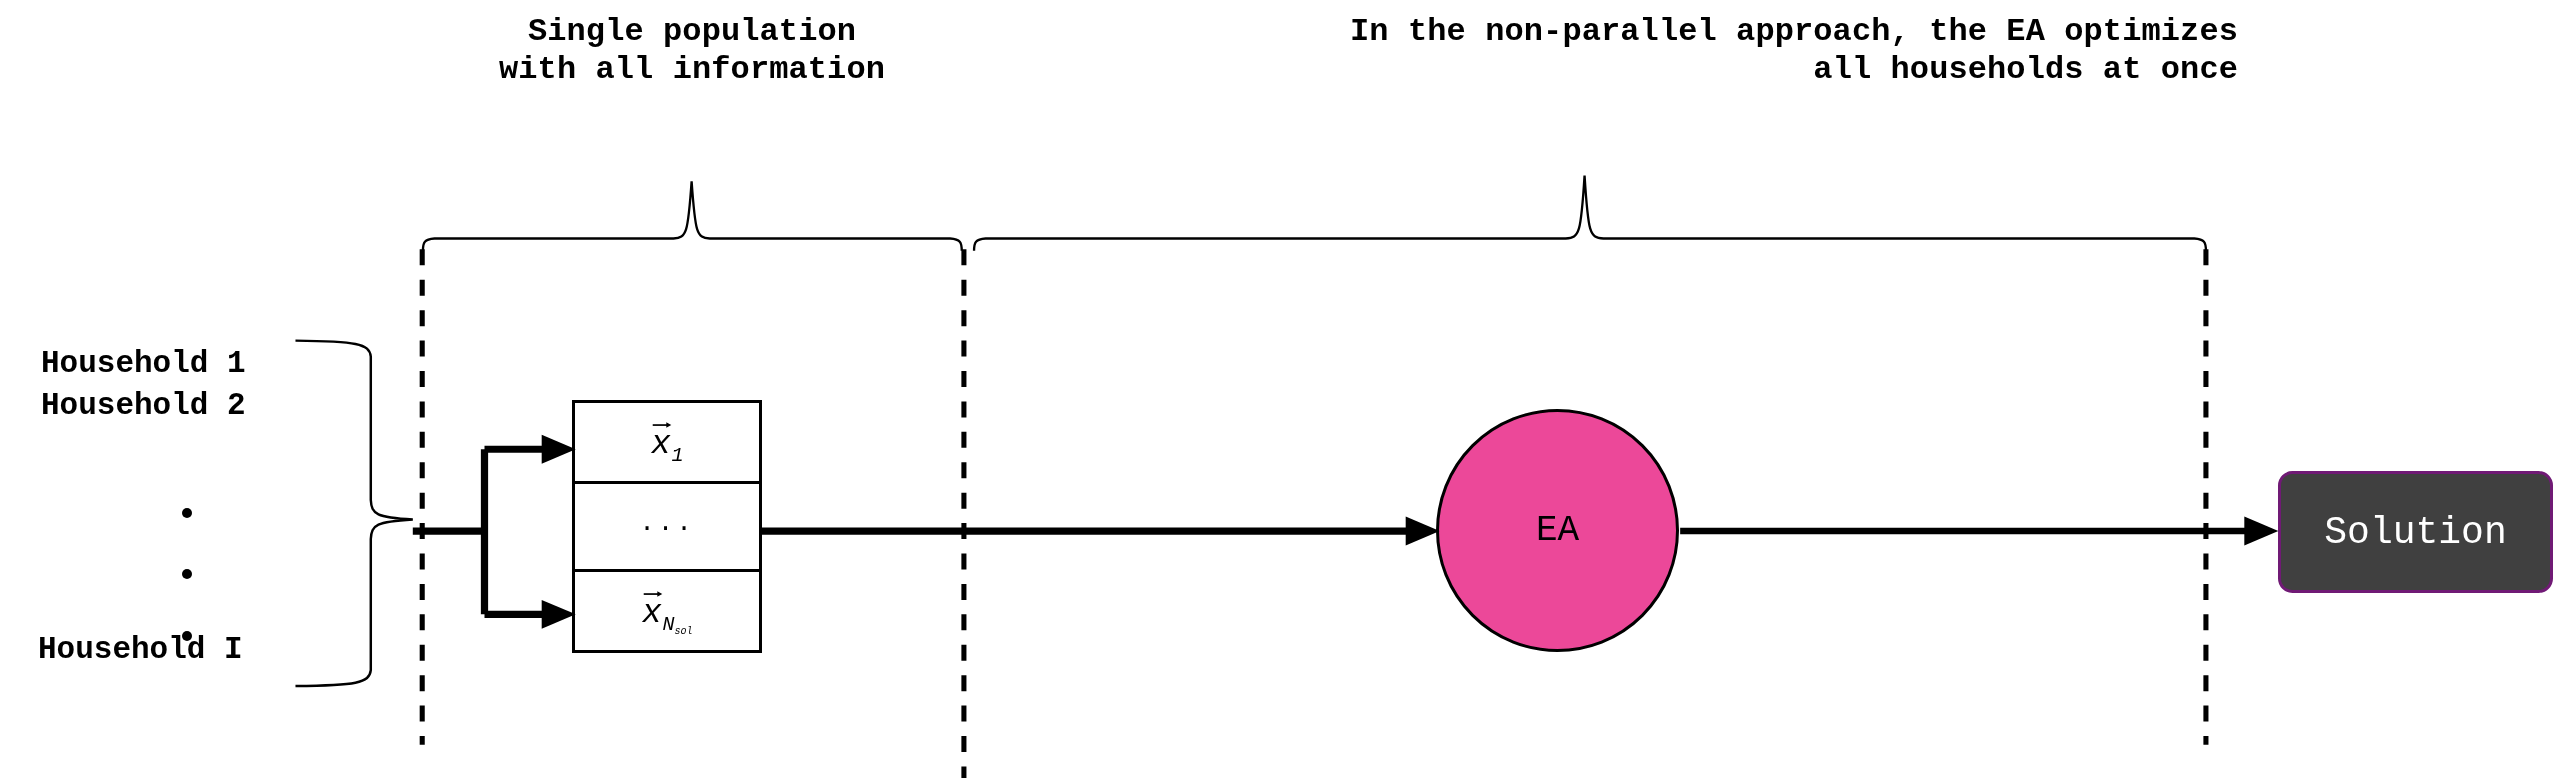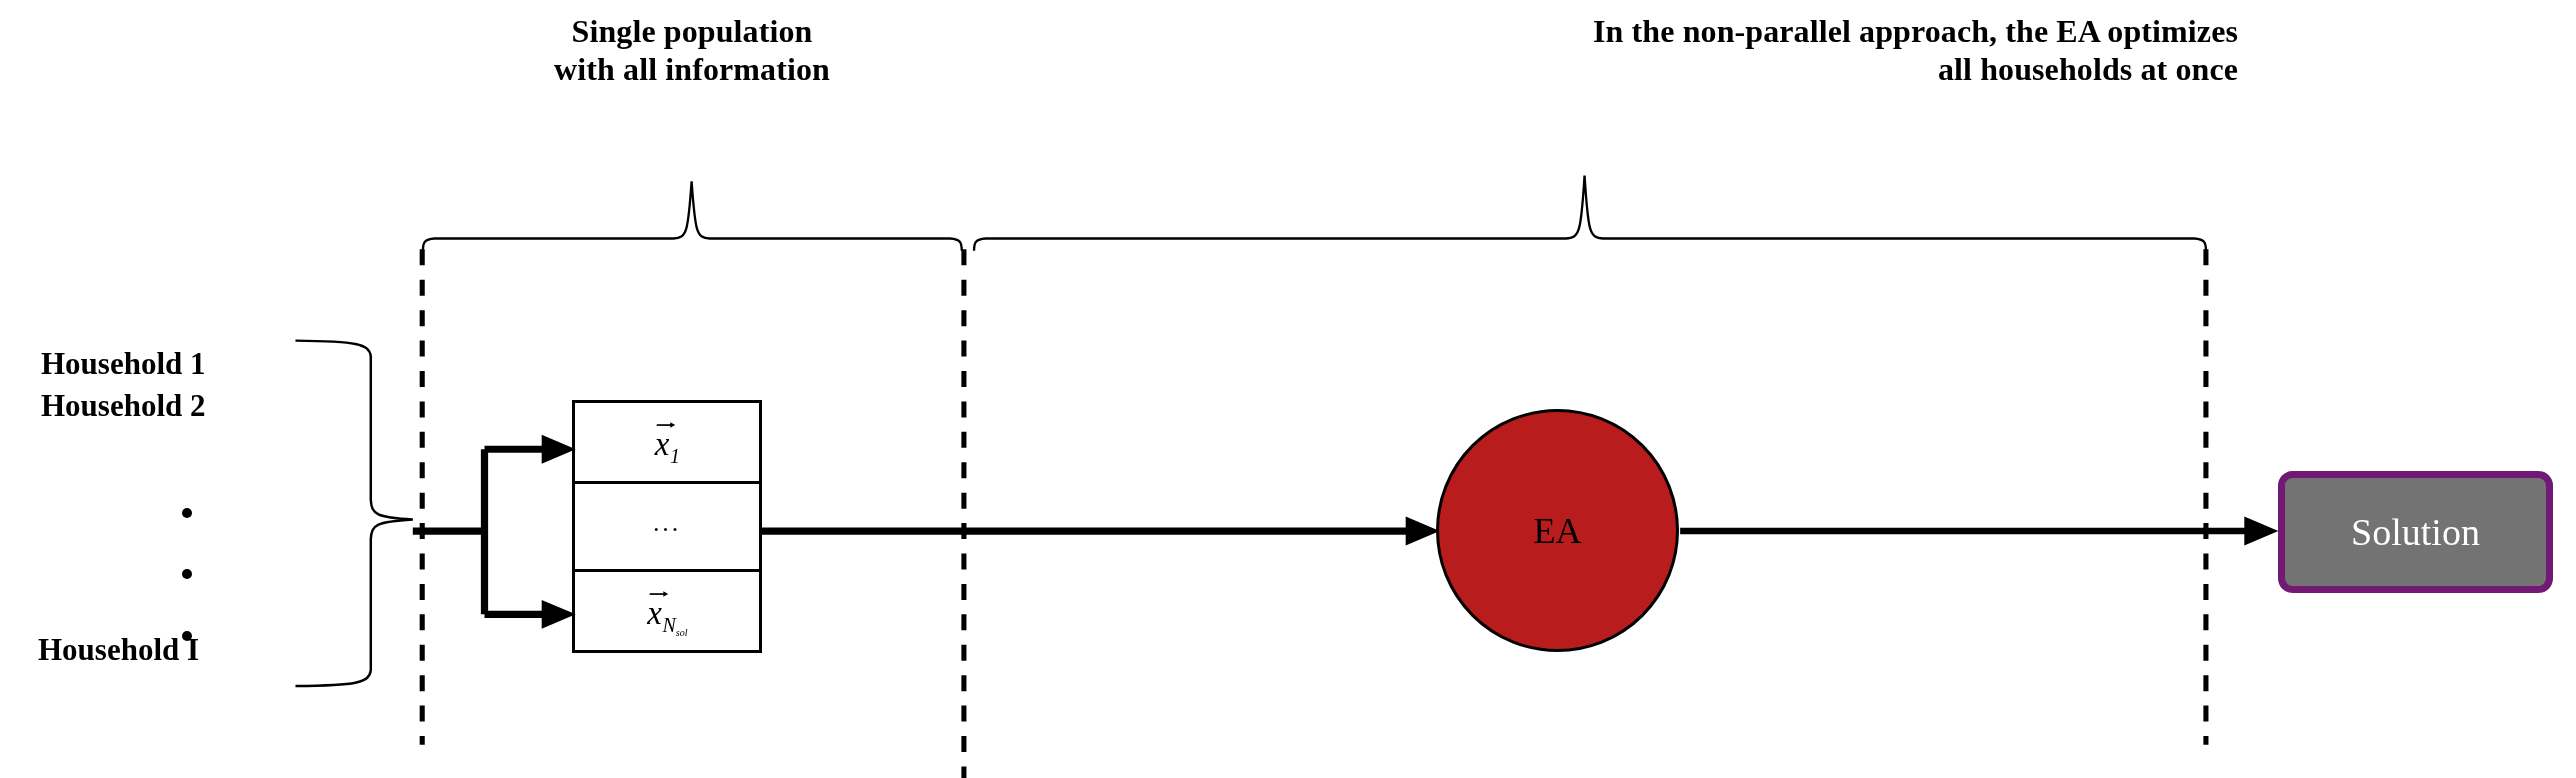--- a/index.html
+++ b/index.html
@@ -6,21 +6,21 @@
     margin: 0;
     padding: 0;
     background: #ffffff;
   }
   #canvas {
     position: relative;
     width: 2576px;
     height: 779px;
     background: #ffffff;
     overflow: hidden;
-    font-family: Liberation Serif, serif;
+    font-family: Liberation Mono, monospace;
     color: #000000;
   }
   .abs { position: absolute; }
 
   
   .caption {
     font-weight: bold;
     font-size: 32px;
     line-height: 1.18;
     text-align: center;
@@ -111,37 +111,37 @@
     left: 0.7px;
   }
 
   
   #ea-circle {
     left: 1436px;
     top: 409px;
     width: 243px;
     height: 243px;
     border-radius: 50%;
-    background: #b91c1c;
+    background: #ec4899;
     border: 3.6px solid #000;
     box-sizing: border-box;
     display: flex;
     align-items: center;
     justify-content: center;
     font-size: 36px;
   }
 
   
   #solution-box {
     left: 2278px;
     top: 471px;
     width: 275px;
     height: 122px;
-    background: #737373;
-    border: 7px solid #701a75;
+    background: #404040;
+    border: 3px solid #701a75;
     border-radius: 14.5px;
     box-sizing: border-box;
     display: flex;
     align-items: center;
     justify-content: center;
     color: #ffffff;
     font-size: 38px;
   }
 
   

